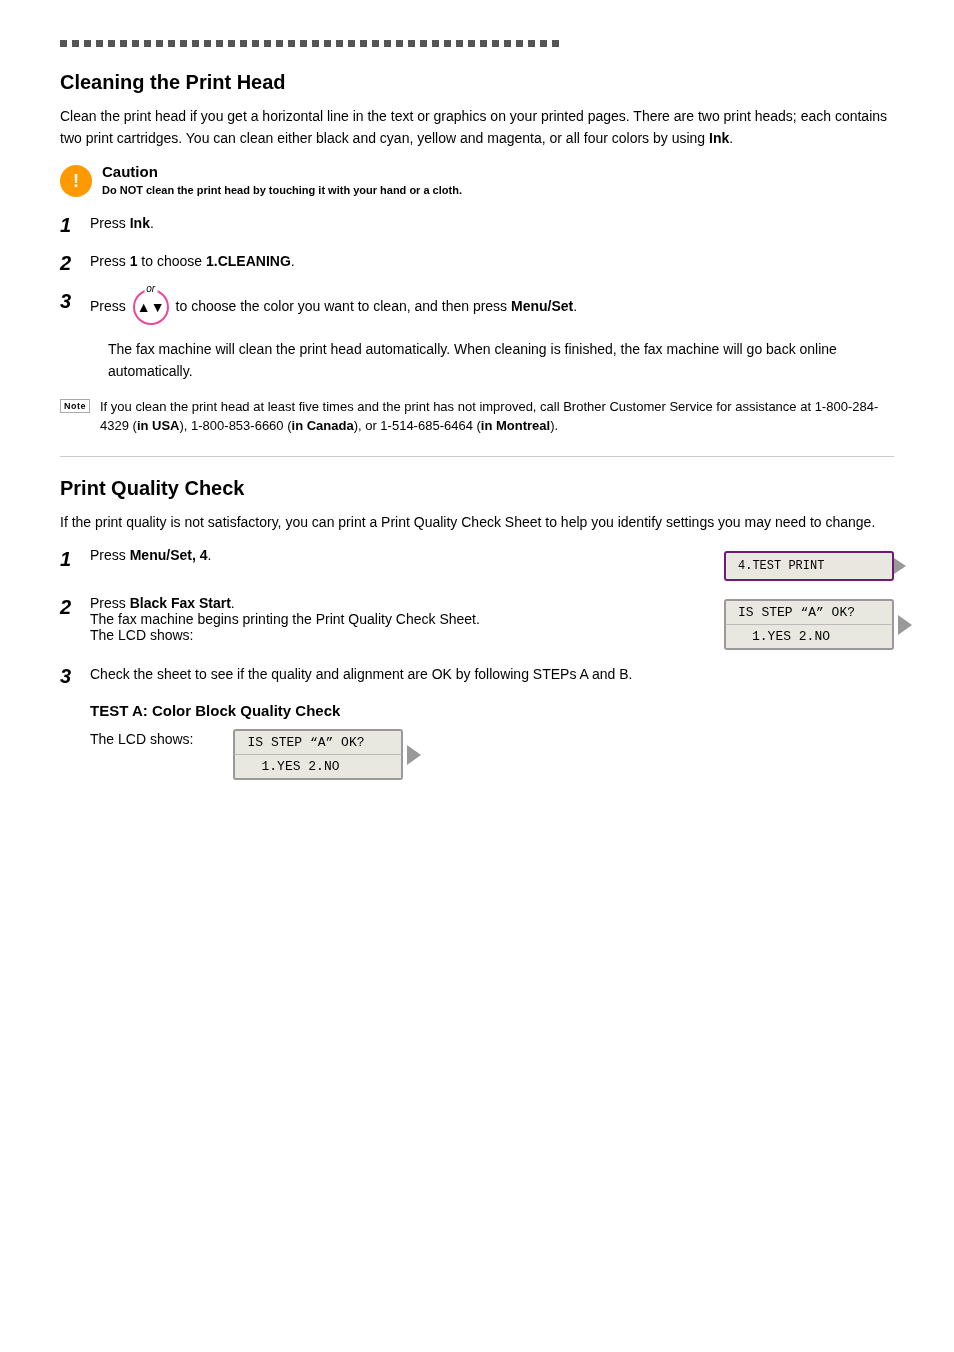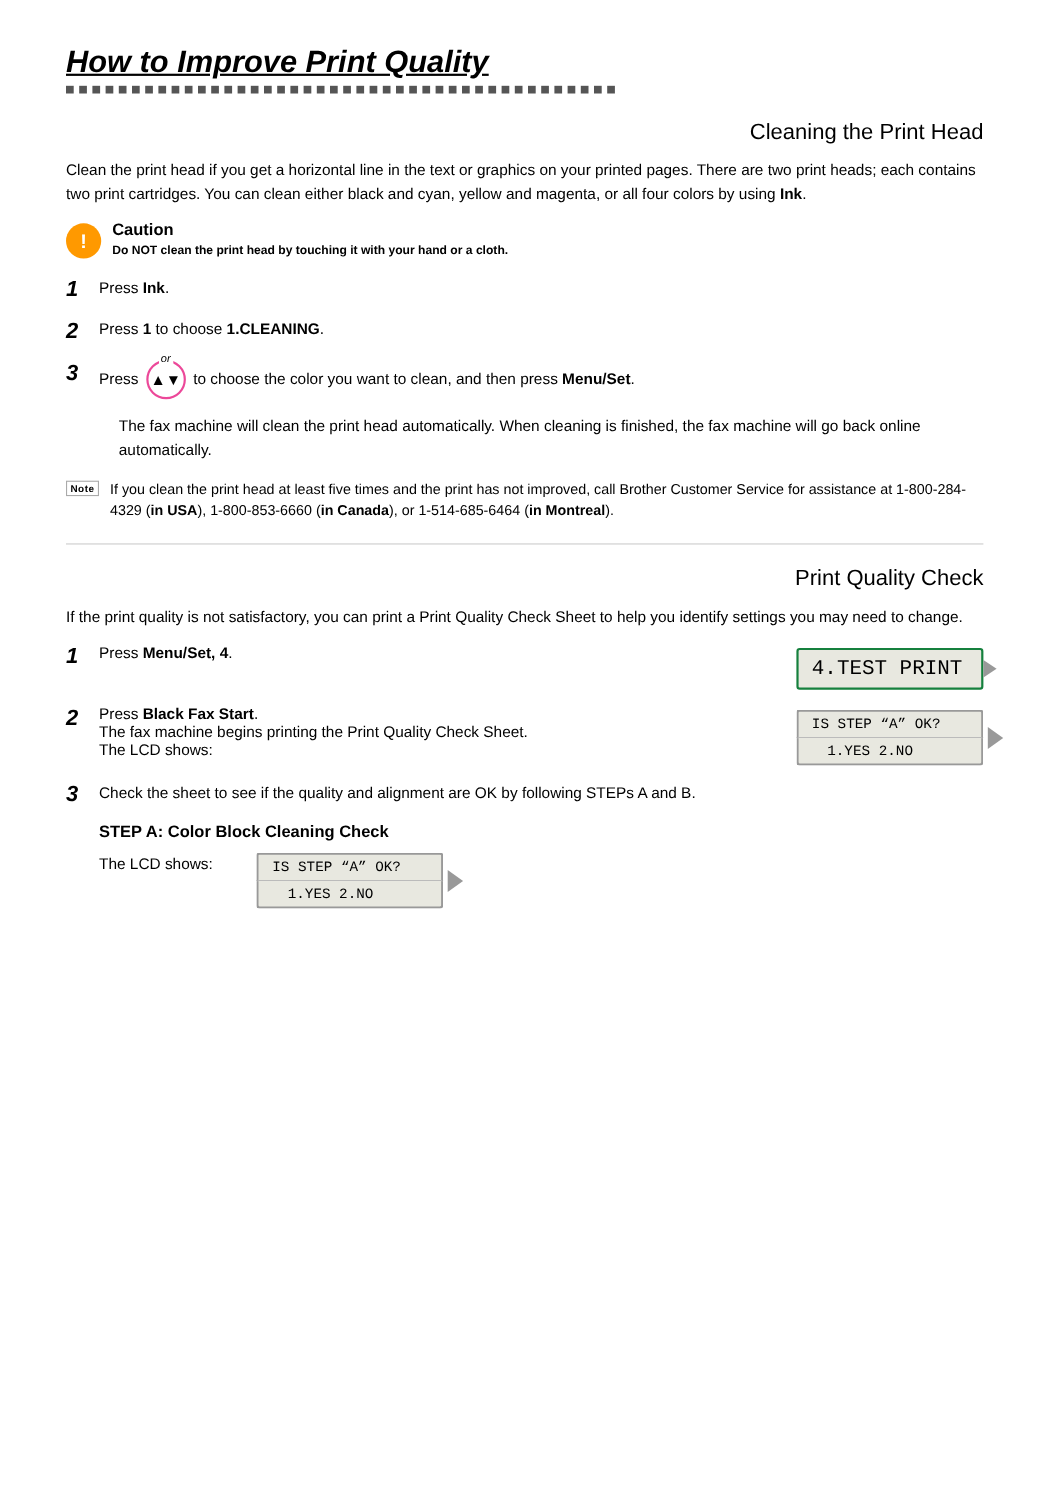--- a/index.html
+++ b/index.html
@@ -31,22 +31,22 @@
     .dot-separator span {
       width: 7px;
       height: 7px;
       background: #555;
       display: inline-block;
     }
 
     
     .section-heading {
       font-size: 20px;
-      font-weight: normal;
-      text-align: right;
+      font-weight: bold;
+      text-align: left;
       margin-bottom: 12px;
     }
 
     
     .body-text {
       font-size: 14px;
       line-height: 1.55;
       margin-bottom: 14px;
     }
 
@@ -156,23 +156,23 @@
     
     .section-divider {
       margin: 8px 0 20px 0;
       border: none;
       border-top: 1px solid #ccc;
     }
 
     
     .lcd-display {
       background: #e8e8e0;
-      border: 2px solid #15803d;
+      border: 2px solid #701a75;
       font-family: 'Courier New', Courier, monospace;
-      font-size: 19px;
+      font-size: 12px;
       padding: 6px 12px;
       display: inline-block;
       min-width: 170px;
       position: relative;
       border-radius: 3px;
       margin-left: 18px;
     }
     .lcd-display::after {
       content: '';
       position: absolute;
@@ -269,21 +269,20 @@
     kbd {
       font-weight: bold;
       font-family: Arial, Helvetica, sans-serif;
     }
   </style>
 </head>
 <body>
 
 <div class="content">
 
-  <h1 class="page-title">How to Improve Print Quality</h1>
 
   <div class="dot-separator">
     <span></span>
       <span></span>
       <span></span>
       <span></span>
       <span></span>
     <span></span>
       <span></span>
       <span></span>
@@ -404,21 +403,21 @@
   </div>
 
   <div class="step">
     <span class="step-num">3</span>
     <div class="step-content">
       Check the sheet to see if the quality and alignment are OK by following STEPs A and B.
     </div>
   </div>
 
   <div style="margin-left: 30px; margin-top: 10px;">
-    <h3 class="sub-heading">STEP A: Color Block Cleaning Check</h3>
+    <h3 class="sub-heading">TEST A: Color Block Quality Check</h3>
     <div style="display: flex; align-items: flex-start; gap: 30px;">
       <p class="body-text">The LCD shows:</p>
       <div style="margin-left: 10px;">
         <div class="lcd-stack">
           <span class="lcd-top">IS STEP “A” OK?</span>
           <span class="lcd-bottom">1.YES 2.NO</span>
         </div>
       </div>
     </div>
   </div>

